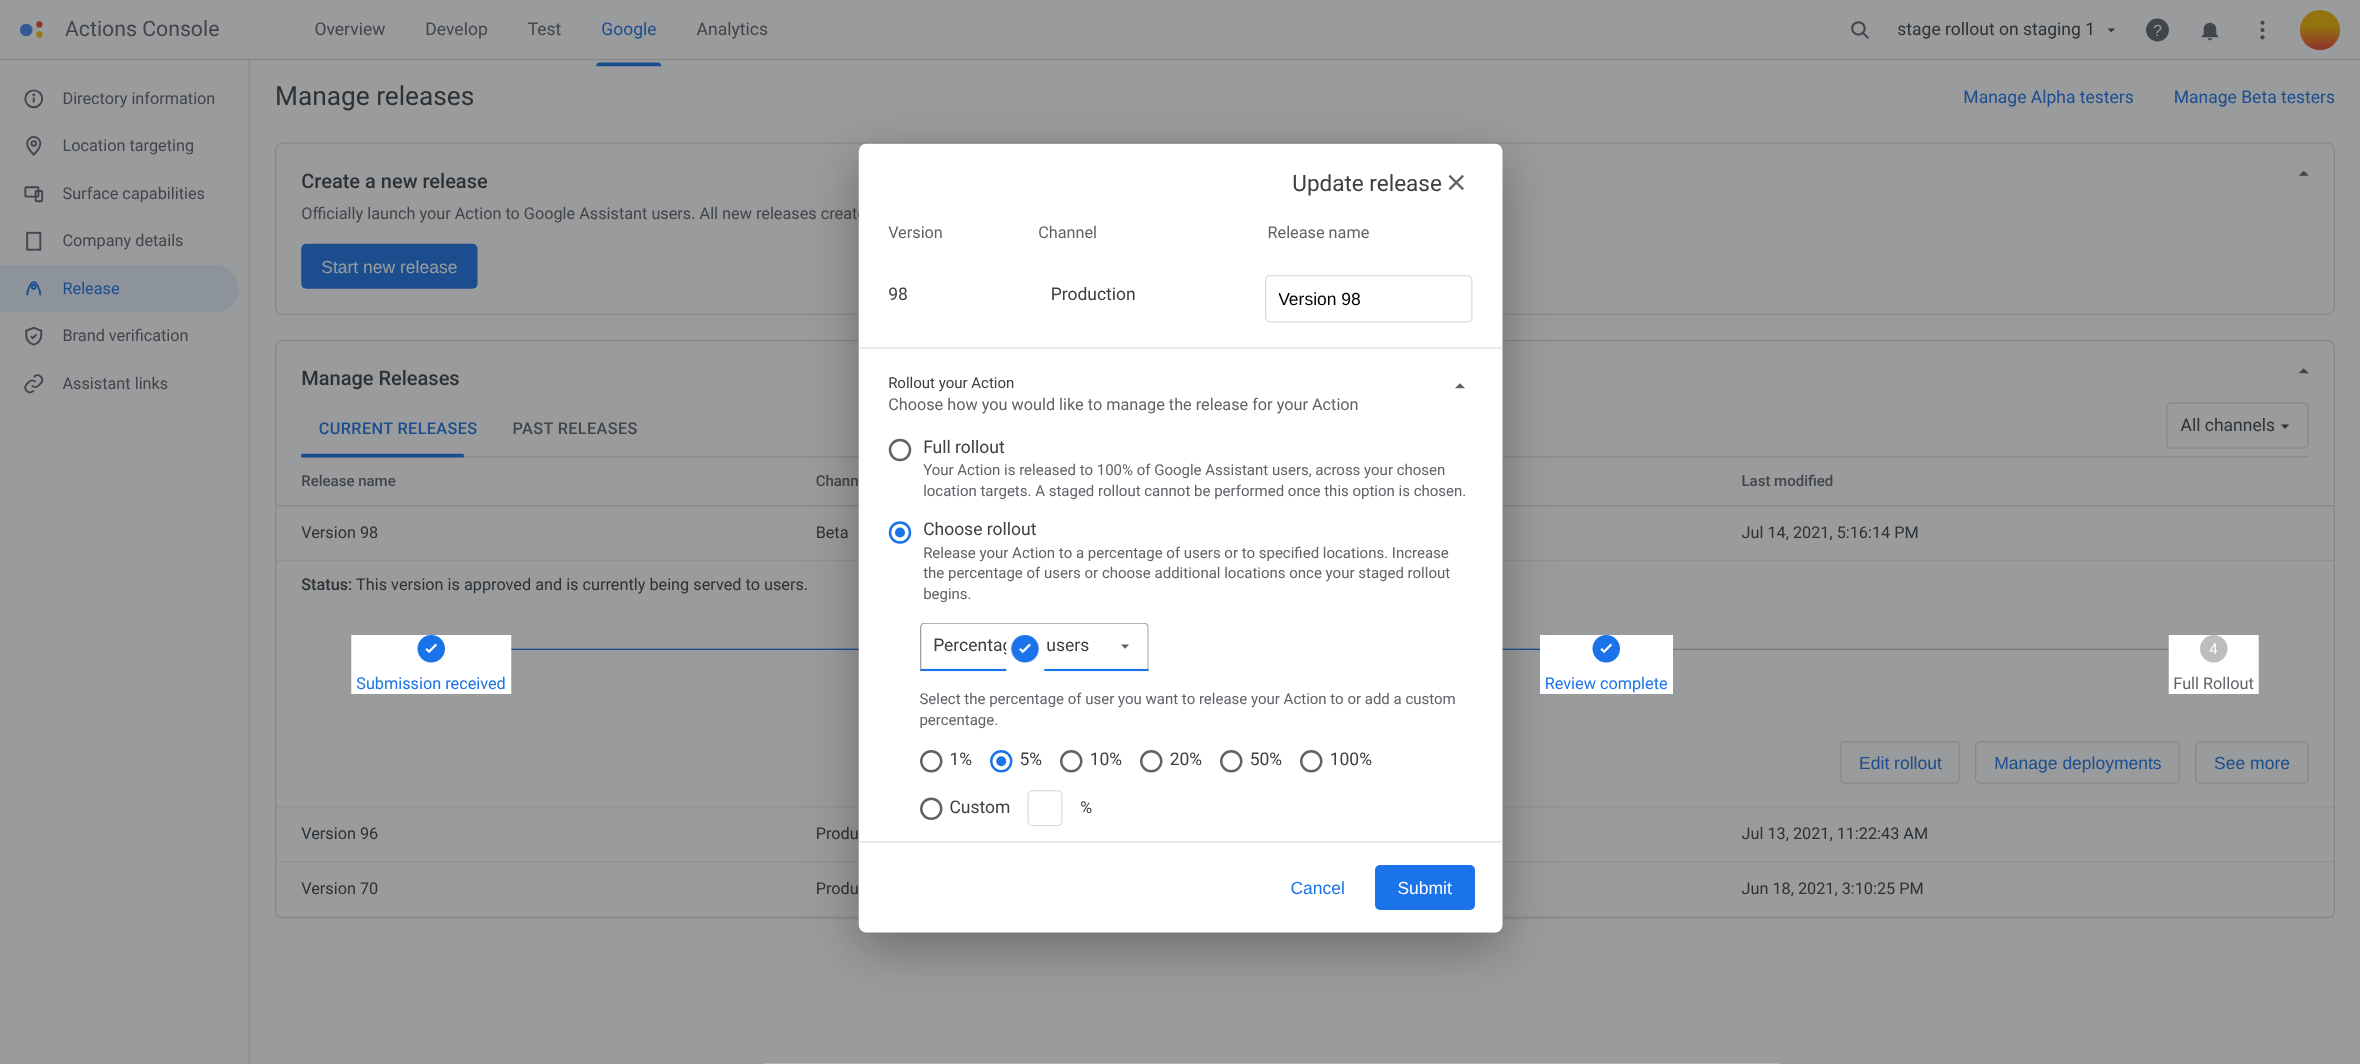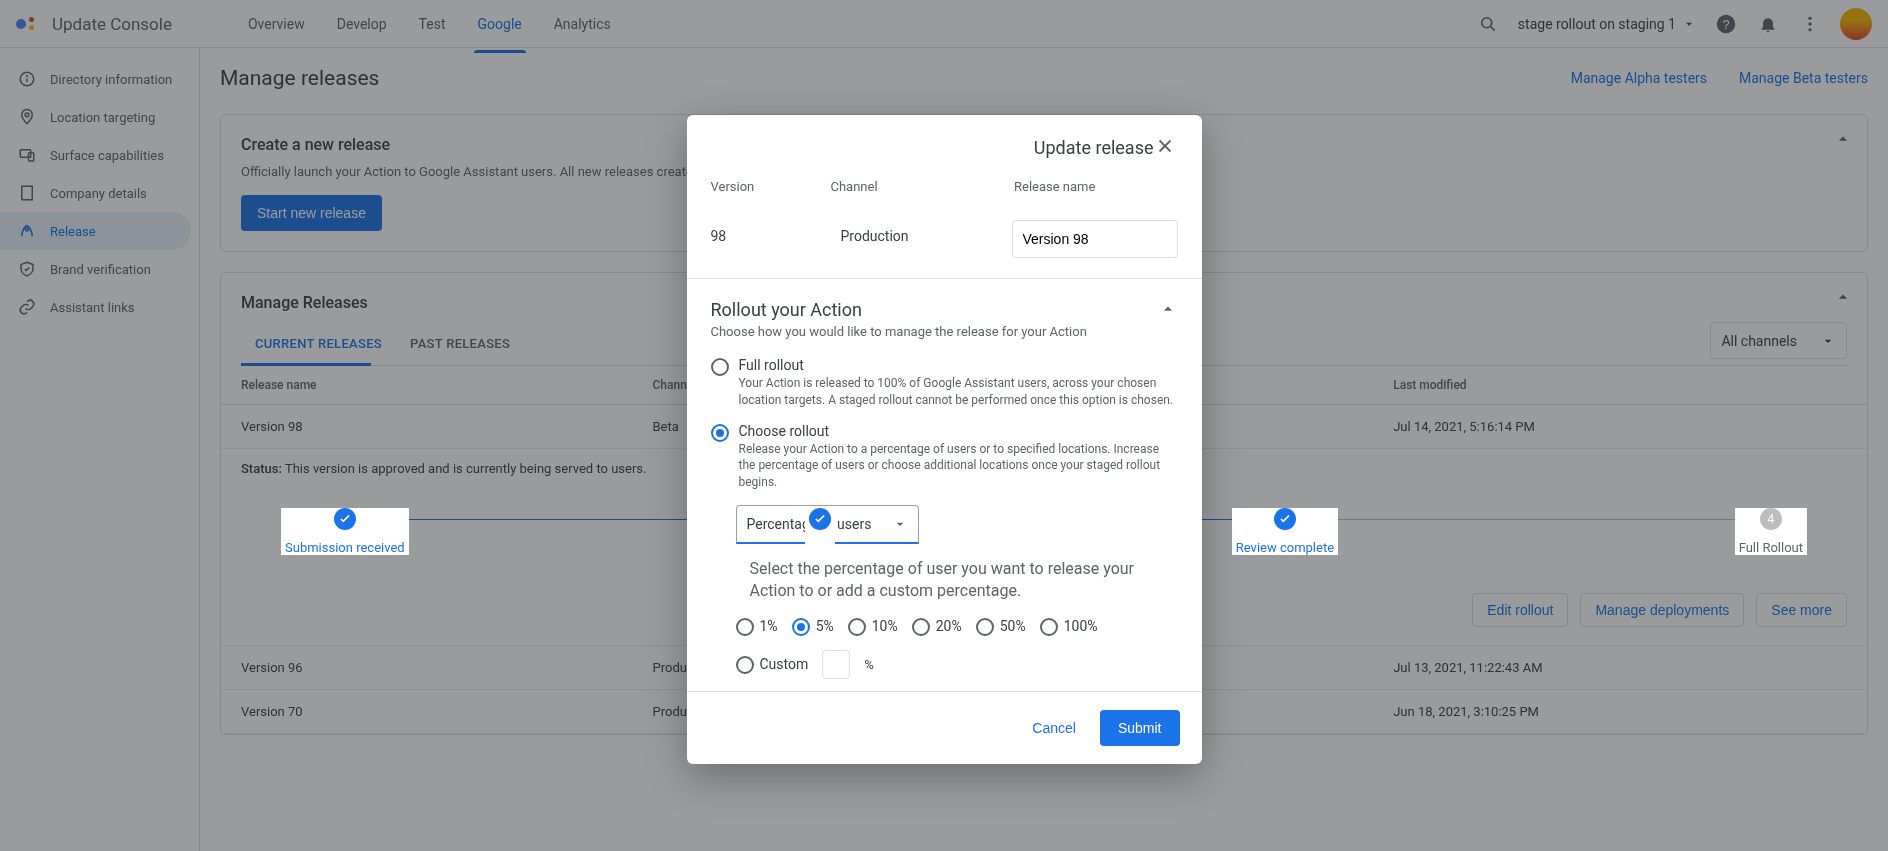--- a/index.html
+++ b/index.html
@@ -40,21 +40,21 @@
 .card { border: 1px solid #dadce0; border-radius: 6px; padding: 20px; margin-bottom: 20px; position: relative; }
 .card h2 { font-size: 16px; font-weight: 500; margin-bottom: 10px; }
 .card p.desc { color: #5f6368; margin-bottom: 16px; }
 .primary-btn { background: #1a73e8; color: #fff; border: none; padding: 10px 16px; border-radius: 4px; font-size: 14px; cursor: pointer; }
 .expand { position: absolute; right: 14px; top: 14px; color: #5f6368; }
 
 .subtabs { display: flex; border-bottom: 1px solid #dadce0; margin-top: 10px; position: relative; }
 .subtab { padding: 14px 14px; font-size: 13px; font-weight: 500; letter-spacing: 0.3px; color: #5f6368; cursor: pointer; }
 .subtab.active { color: #1a73e8; }
 .subtab.active::after { content: ""; position: absolute; left: 0; bottom: -1px; width: 130px; height: 3px; background: #1a73e8; }
-.channel-filter { margin-left: auto; display: flex; align-items: center; gap: 23px; border: 1px solid #dadce0; border-radius: 4px; padding: 8px 10px; font-size: 14px; color: #3c4043; cursor: pointer; margin-bottom: 6px; }
+.channel-filter { margin-left: auto; display: flex; align-items: center; gap: 0; border: 1px solid #dadce0; border-radius: 4px; padding: 8px 10px; font-size: 14px; color: #3c4043; cursor: pointer; margin-bottom: 6px; }
 
 table { width: 100%; border-collapse: collapse; }
 th { text-align: left; font-size: 12px; font-weight: 500; color: #5f6368; padding: 12px 20px; border-bottom: 1px solid #dadce0; }
 td { padding: 14px 20px; border-bottom: 1px solid #e8eaed; font-size: 13px; color: #3c4043; }
 
 .status-row { padding: 12px 20px; }
 .stepper { position: relative; display: flex; justify-content: space-between; margin: 20px 60px 30px; }
 .stepper-line { position: absolute; top: 11px; left: 12px; right: 12px; height: 1px; background: #bdbdbd; z-index: 0; }
 .stepper-line .done { position: absolute; left: 0; height: 1px; background: #1a73e8; }
 .step { z-index: 1; display: flex; flex-direction: column; align-items: center; background: #fff; padding: 0 4px; }
@@ -79,54 +79,54 @@
 .field.small { flex: 0 0 100px; }
 .field-label { font-size: 13px; color: #5f6368; }
 .values { display: flex; gap: 30px; align-items: flex-start; }
 .value-cell { flex: 1; font-size: 14px; padding-top: 22px; }
 .value-cell.small { flex: 0 0 100px; }
 .text-input { flex: 1; border: 1px solid #dadce0; border-radius: 4px; padding: 10px 10px; font-size: 14px; margin-top: 14px; width: 166px; }
 
 .divider { height: 1px; background: #e0e0e0; margin: 20px -24px; }
 
 .collapsible-head { display: flex; align-items: flex-start; justify-content: space-between; }
-.collapsible-head h4 { font-size: 18px; font-weight: 400; margin-bottom: 4px; }
+.collapsible-head h4 { font-size: 12px; font-weight: 400; margin-bottom: 4px; }
 .collapsible-head p { font-size: 13px; color: #5f6368; }
 
 .radio-group { margin-top: 18px; }
 .radio-opt { display: flex; gap: 10px; margin-bottom: 14px; }
 .radio { width: 18px; height: 18px; border-radius: 50%; border: 2px solid #5f6368; flex-shrink: 0; margin-top: 1px; position: relative; cursor: pointer; }
 .radio.checked { border-color: #1a73e8; }
 .radio.checked::after { content: ""; position: absolute; inset: 3px; background: #1a73e8; border-radius: 50%; }
 .opt-body .opt-title { font-size: 14px; }
 .opt-body .opt-desc { font-size: 12px; color: #5f6368; margin-top: 2px; line-height: 1.4; }
 
 .select-box { margin: 10px 0 14px 25px; border: 1px solid #9aa0a6; border-bottom: 2px solid #1a73e8; border-radius: 4px 4px 0 0; width: 183px; padding: 10px 10px; font-size: 14px; display: flex; justify-content: space-between; align-items: center; cursor: pointer; }
 
-.pct-hint { font-size: 16px; color: #5f6368; margin-left: 39px; line-height: 1.4; }
+.pct-hint { font-size: 12px; color: #5f6368; margin-left: 25px; line-height: 1.4; }
 .pct-row { display: flex; align-items: center; gap: 14px; margin: 14px 0 8px 25px; flex-wrap: wrap; }
 .pct-opt { display: flex; align-items: center; gap: 6px; font-size: 14px; }
 .custom-input { width: 28px; border: 1px solid #dadce0; border-radius: 4px; padding: 6px; }
 
 .modal-actions { display: flex; justify-content: flex-end; gap: 14px; padding: 18px 22px; border-top: 1px solid #e0e0e0; }
 .text-btn { background: none; border: none; color: #1a73e8; font-size: 14px; padding: 8px 10px; cursor: pointer; }
 .submit-btn { background: #1a73e8; color: #fff; border: none; padding: 10px 18px; border-radius: 4px; font-size: 14px; cursor: pointer; }
 
 svg { display: block; }
 </style>
 </head>
 <body>
 
 <div class="topbar">
   <div class="logo-dots">
     <span class="dot-b"></span>
       <span class="dot-r"></span>
       <span class="dot-y"></span>
   </div>
-  <div class="brand">Update Console</div>
+  <div class="brand">Actions Console</div>
   <div class="tabs">
     <div class="tab">Overview</div>
     <div class="tab">Develop</div>
     <div class="tab">Test</div>
     <div class="tab active">Google</div>
     <div class="tab">Analytics</div>
   </div>
   <div class="top-right">
     <div class="iconbtn">
       <svg viewBox="0 0 24 24" width="20" height="20" fill="none" stroke="currentColor" stroke-width="2">

